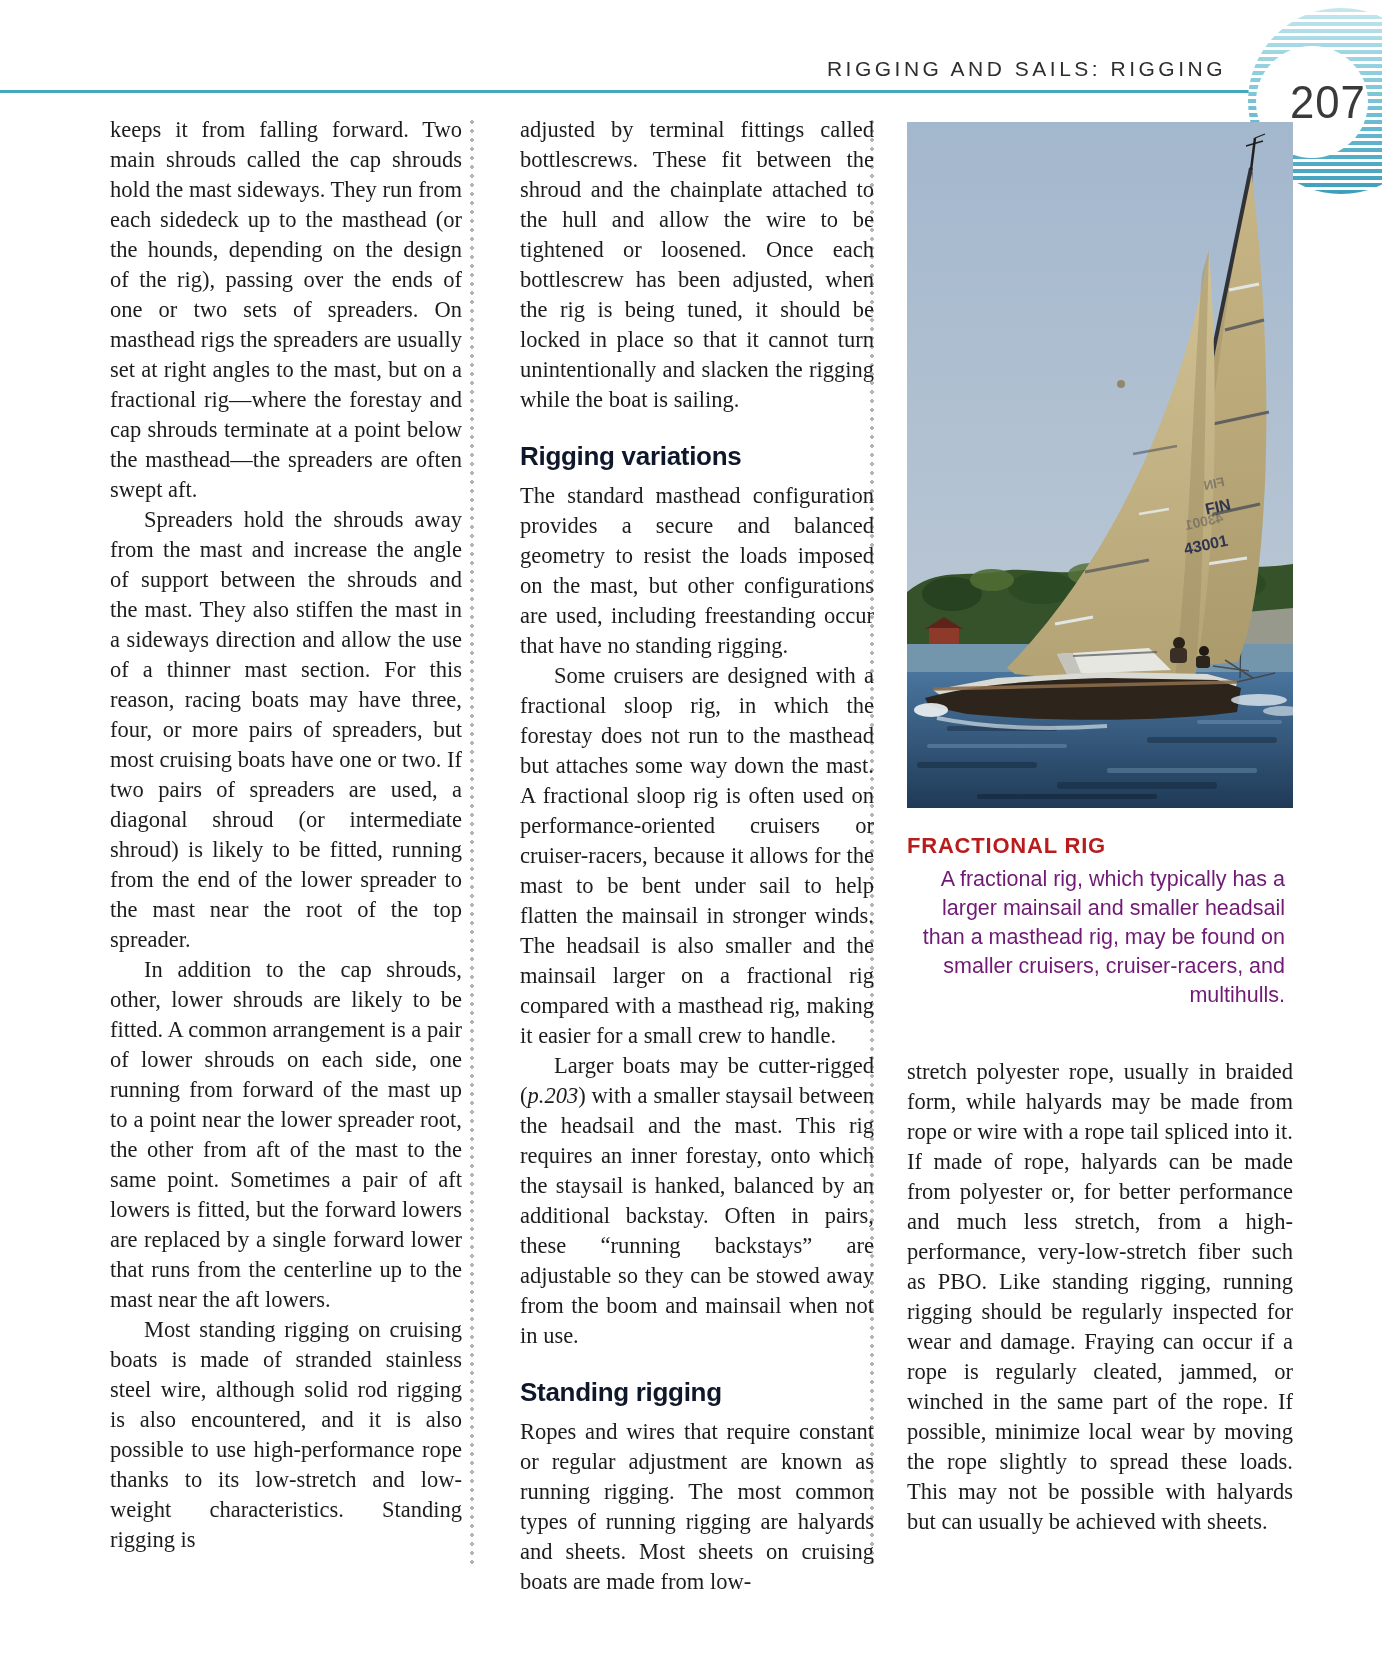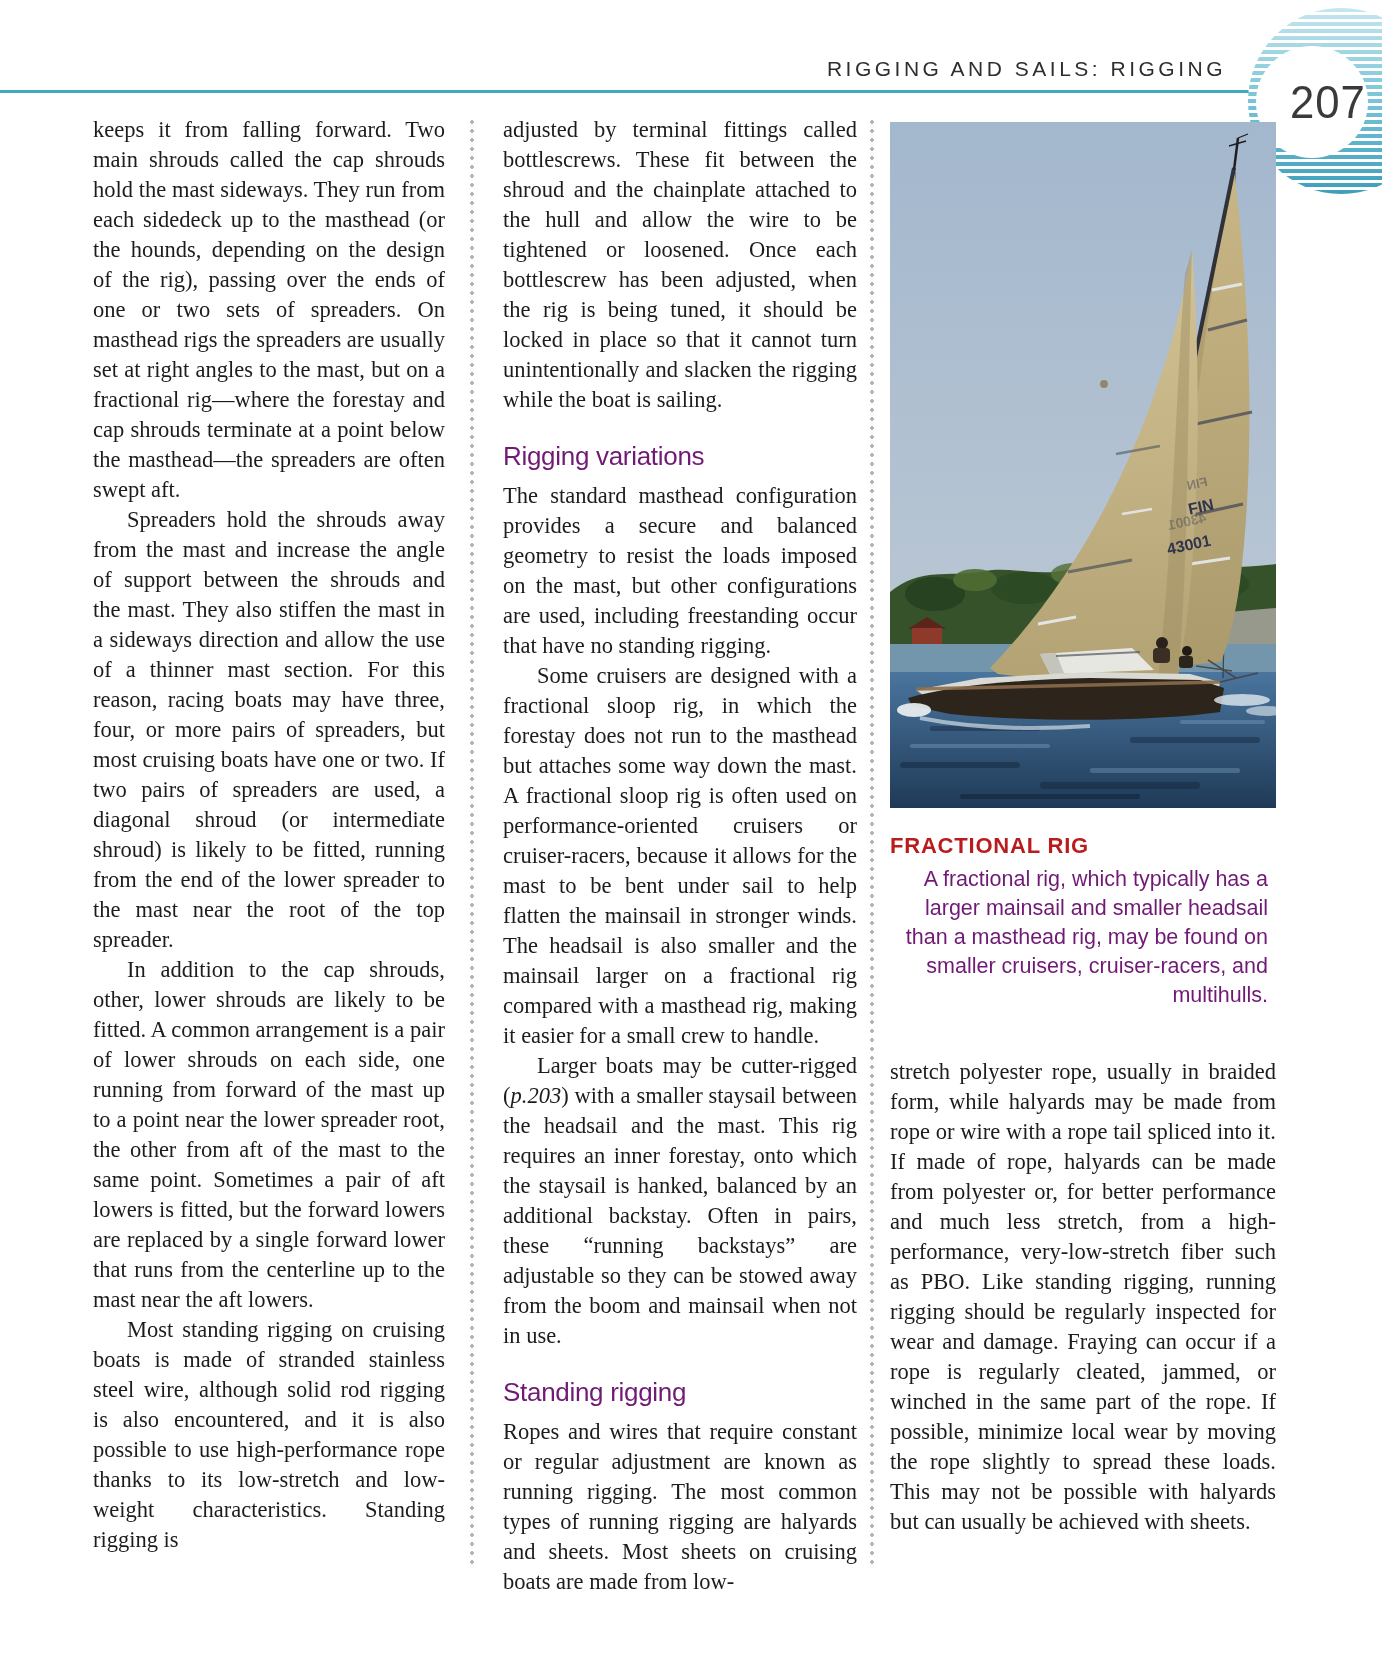--- a/index.html
+++ b/index.html
@@ -56,38 +56,39 @@
     color: #3a3a3a;
     letter-spacing: 1px;
     transform: scaleX(0.95);
   }
 
   
   .col {
     position: absolute;
     top: 115px;
     text-align: justify;
+    margin-left: 17px;
   }
   .col1 { left: 93px;  width: 352px; }
   .col2 { left: 503px; width: 354px; }
   .col3 { left: 890px; width: 386px; top: 122px; text-align: justify; }
 
   .col p {
     margin: 0;
     font-size: 22.5px;
     line-height: 30px;
   }
   .indent { text-indent: 34px; }
   .ref-italic { font-style: italic; }
 
   .section-heading {
     font-family: "Liberation Sans", sans-serif;
-    font-weight: 400;
+    font-weight: 700;
     font-size: 26px;
-    color: #701a75;
+    color: #0f172a;
     letter-spacing: -0.3px;
     margin: 26px 0 9px 0;
     text-align: left;
   }
 
   .divider {
     position: absolute;
     top: 118px;
     width: 4px; height: 1450px;
     background-image: radial-gradient(circle at 2px 4px, #b4b4b4 1.6px, rgba(0,0,0,0) 2.1px);

